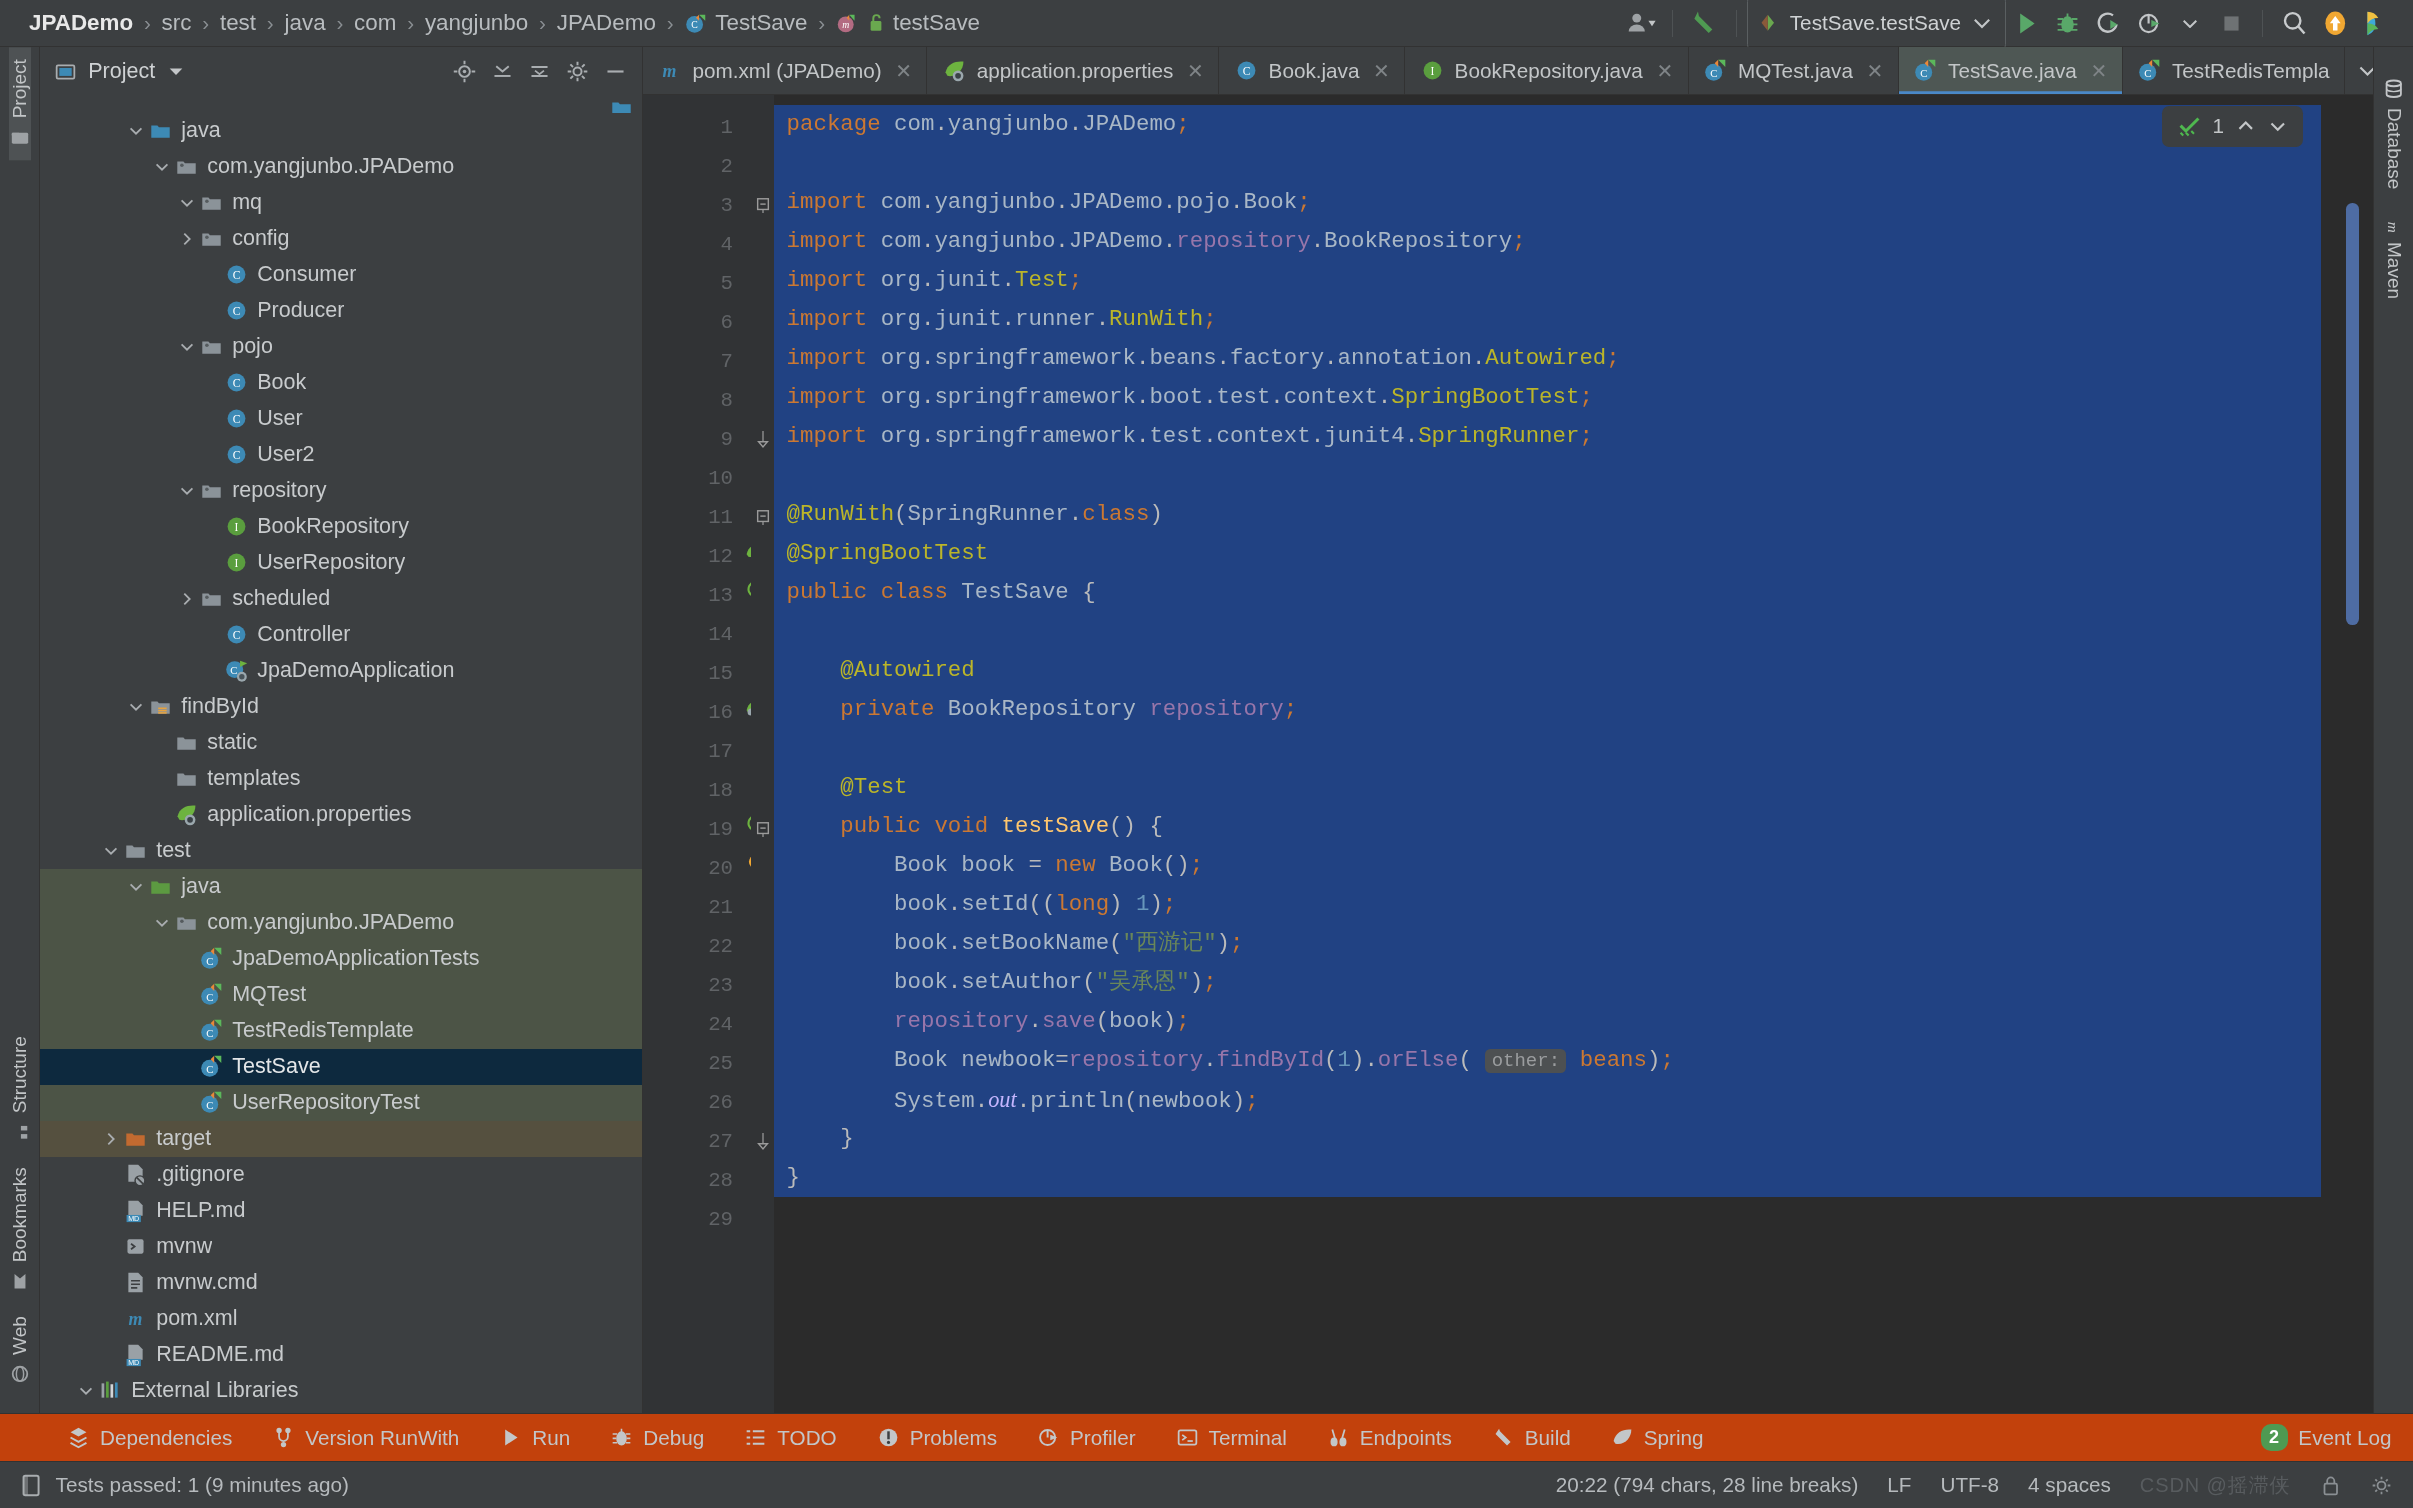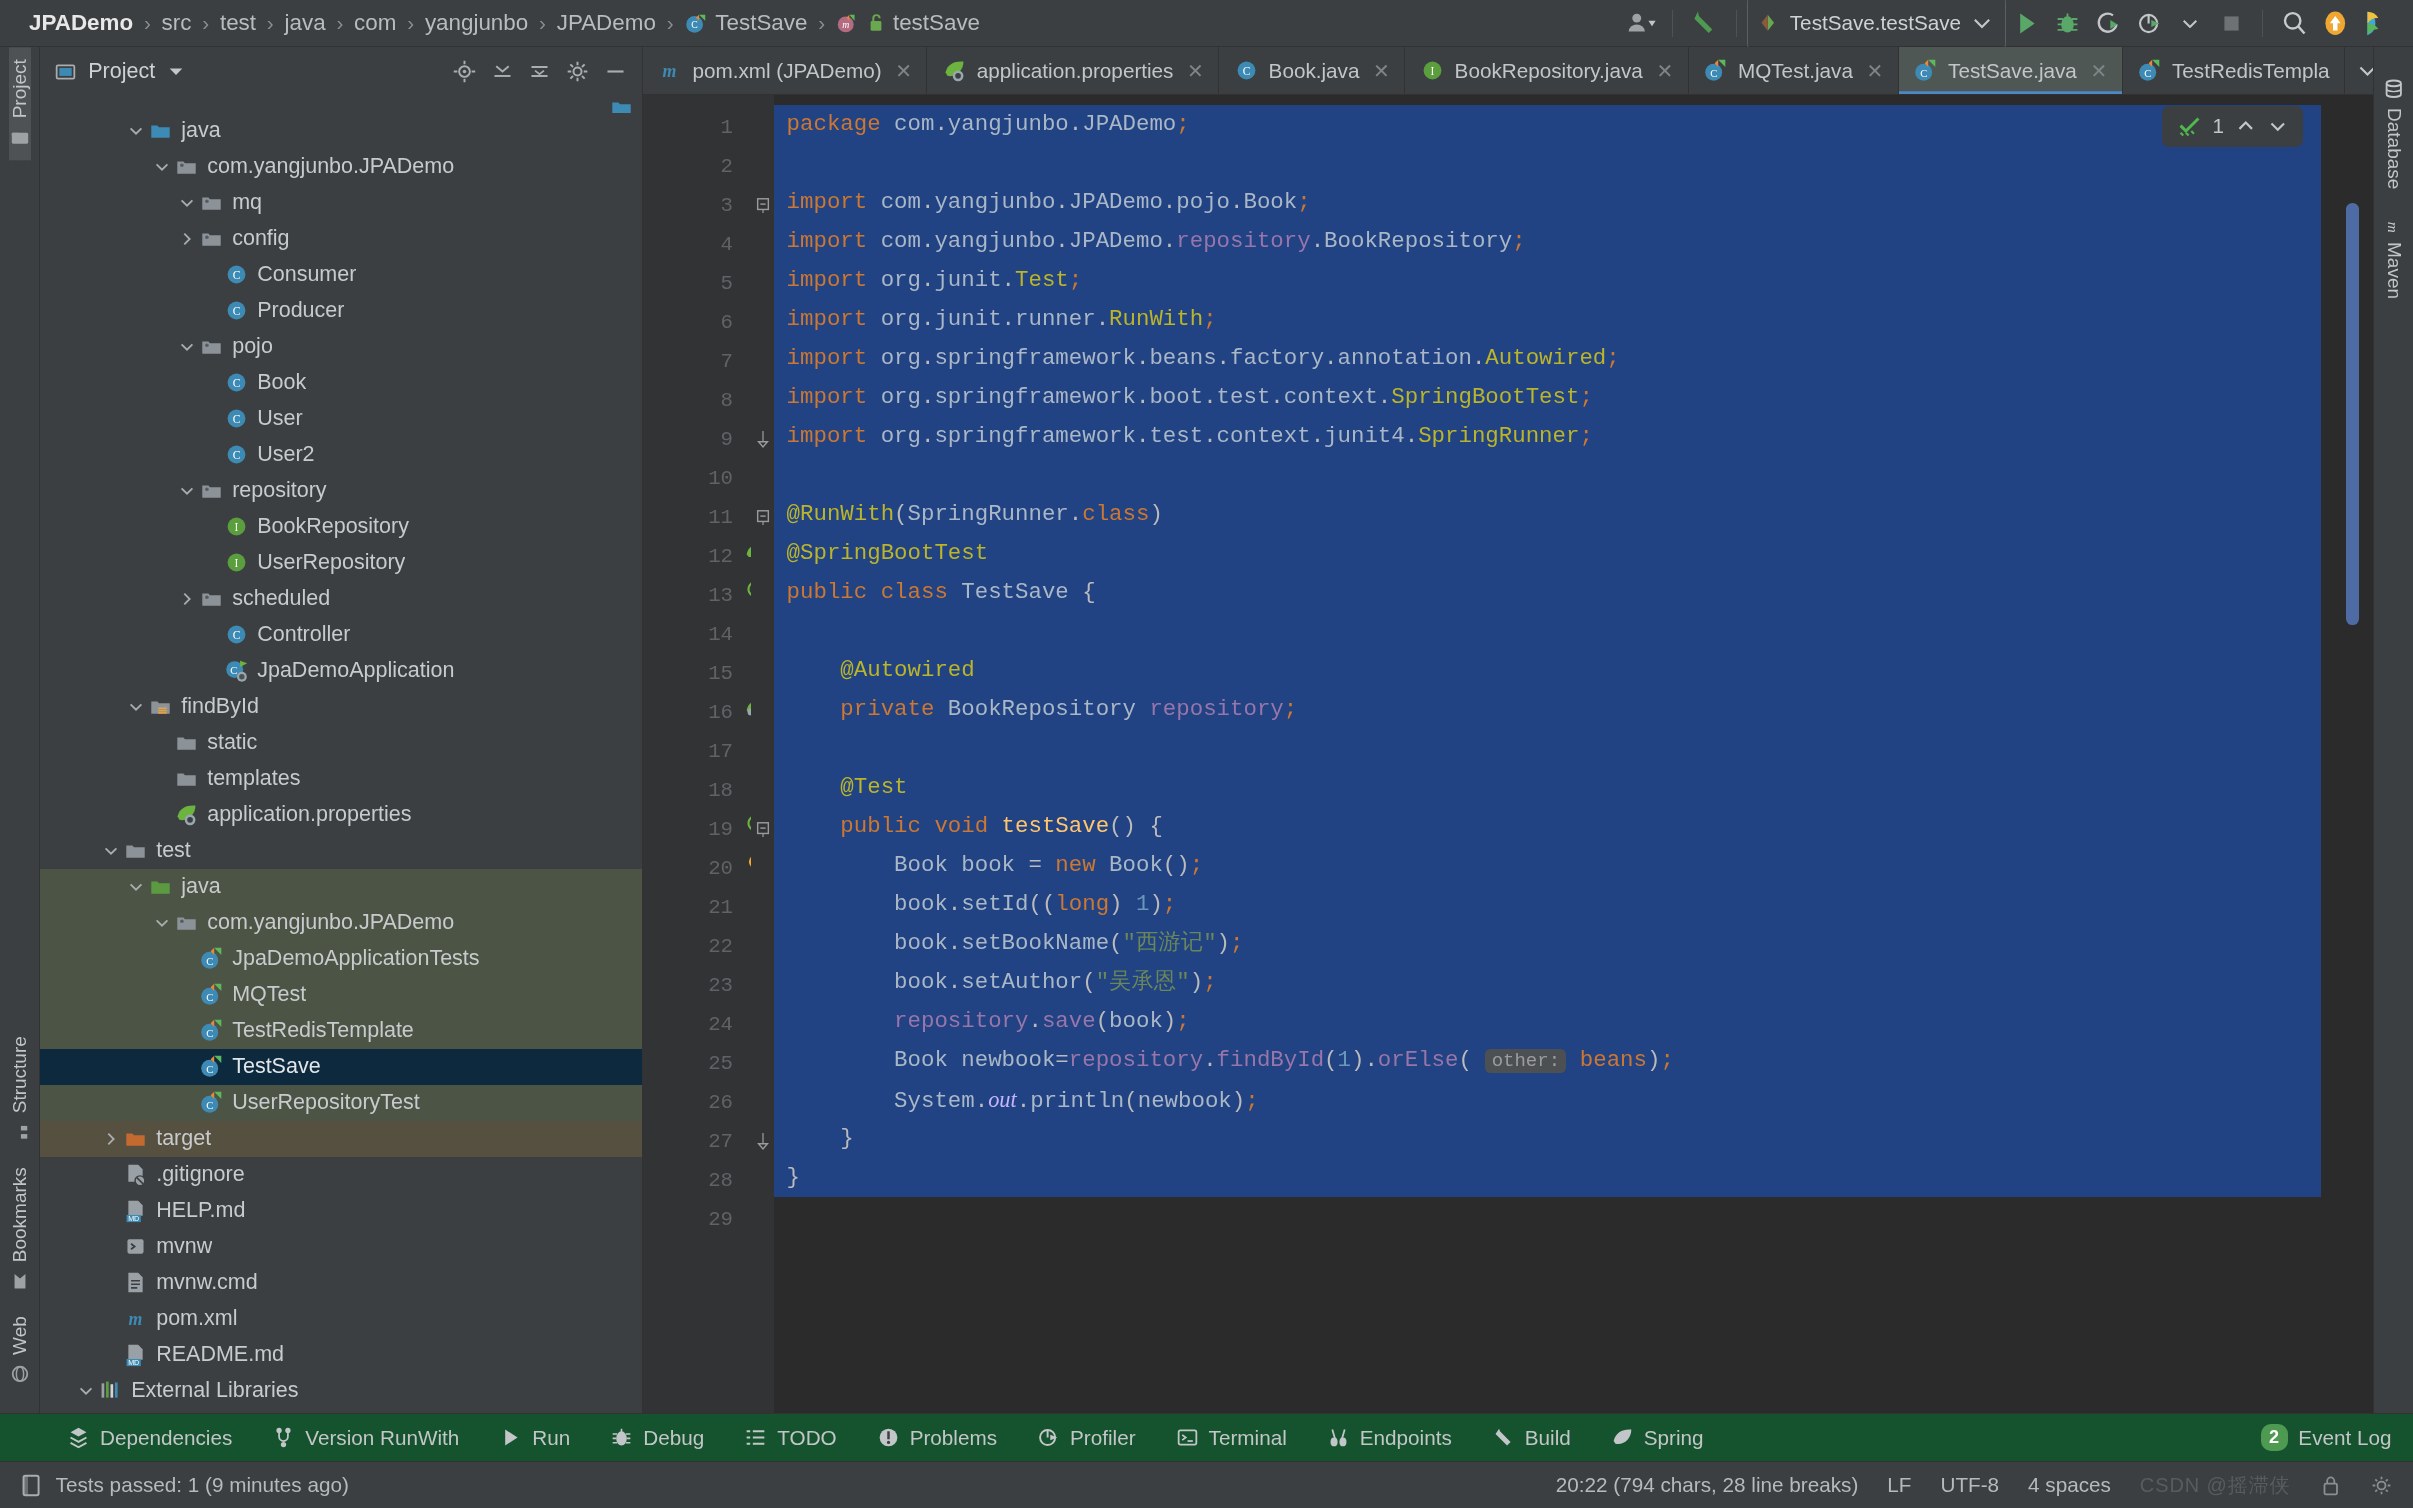--- a/index.html
+++ b/index.html
@@ -108,21 +108,21 @@
     display:flex; align-items:center; gap:10.8px; padding:0 14.4px;
     font-size:20.7px; color:#c3c6c8; z-index:5;
   }
 
   
   .rrail { width:40px; min-width:40px; background:#3c3f41; border-left:0.9px solid #323232; display:flex; flex-direction:column; align-items:center; padding-top:20px;}
   .rrail-tab { writing-mode: vertical-rl; font-size:19px; color:#c3c6c8; padding:10.8px 0; display:flex; align-items:center; gap:9px; white-space:nowrap;}
 
   
   .toolwindow-bar {
-    height:48px; min-height:48px; background:#14532d; display:flex; align-items:center;
+    height:48px; min-height:48px; background:#c2410c; display:flex; align-items:center;
     gap:0px; padding-left:47px; border-top:0.9px solid #323232; font-size:20.7px; color:#c3c6c8;
   }
   .tw { display:flex; align-items:center; gap:10px; padding:0 20px; white-space:nowrap;}
   .tw-right { margin-left:auto; display:flex; align-items:center; gap:10.8px; padding-right:21.5px;}
   .badge { background:#4f9a52; color:#fff; border-radius:10px; min-width:27px; height:27px; display:flex; align-items:center; justify-content:center; font-size:18px; font-weight:bold; padding:0 7.2px;}
 
   .statusbar {
     height:47px; min-height:47px; background:#3c3f41; display:flex; align-items:center;
     padding:0 20px; font-size:20.7px; color:#b6babd; border-top:0.9px solid #323232;
   }

